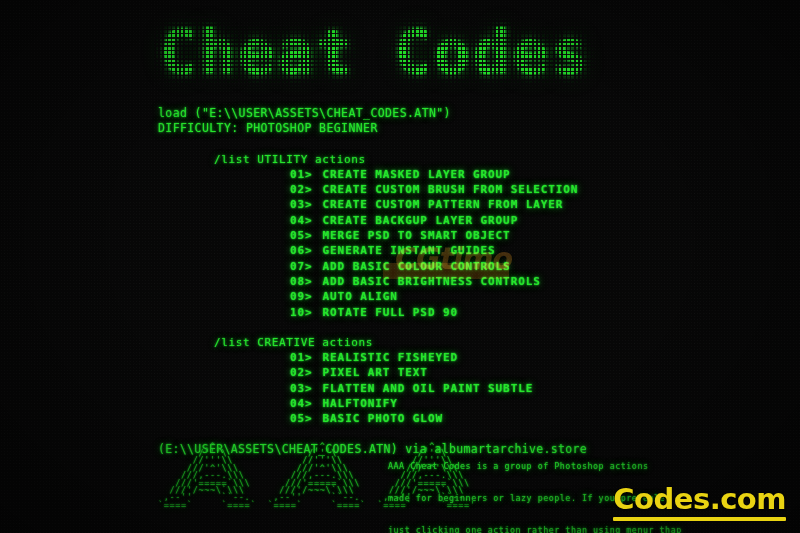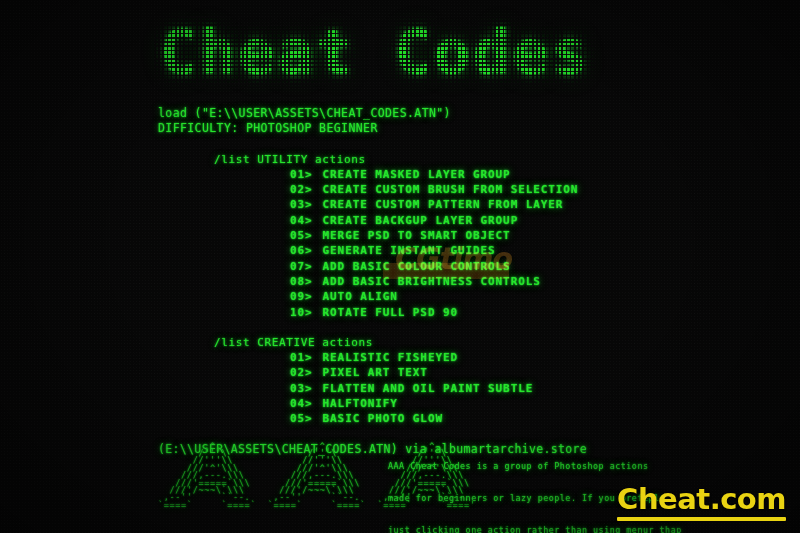--- a/index.html
+++ b/index.html
@@ -241,19 +241,19 @@
     <div class="term">just clicking one action rather than using menur thap</div>
     
   </div>
 
   <div id="wm-center">
     <span>CGtimo</span>
     <span class="bar"></span>
   </div>
 
   <div id="wm-corner">
-    <span>Cheat.com</span>
+    <span>Codes.com</span>
     <span class="rule"></span>
   </div>
 
   <div id="grain"></div>
   <div id="vignette"></div>
 </div>
 
 </body></html>

